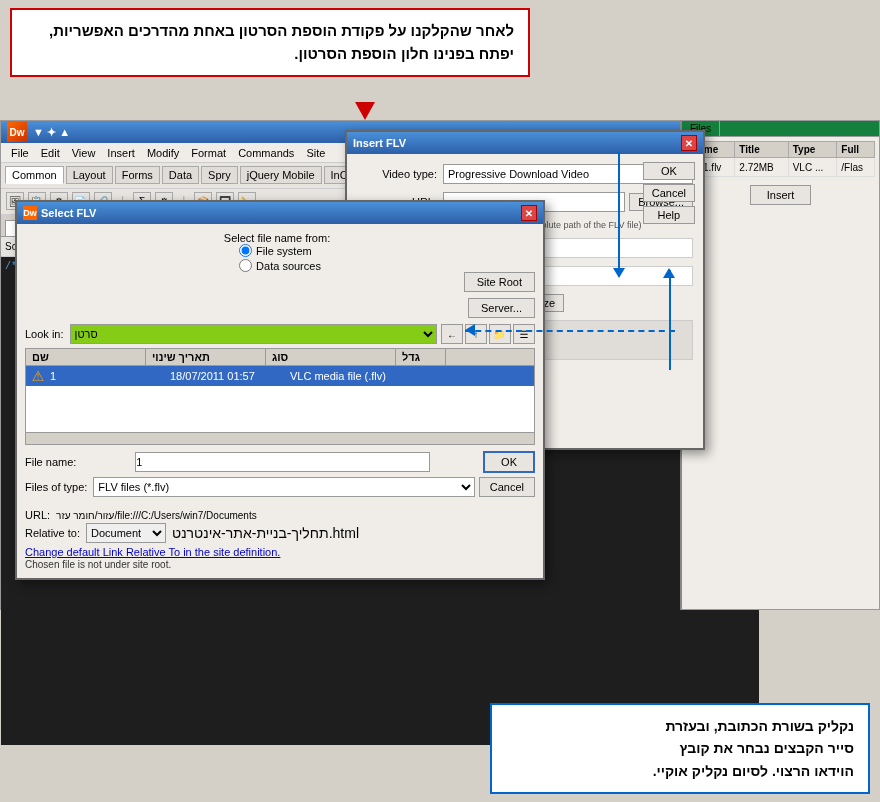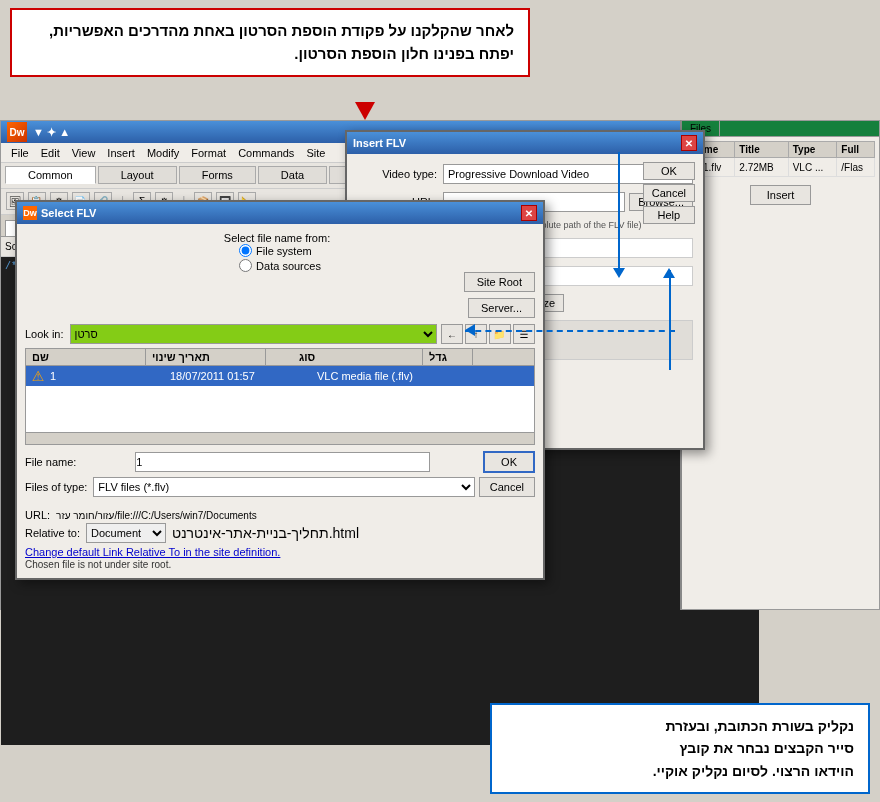--- a/index.html
+++ b/index.html
@@ -101,21 +101,21 @@
 
     .dw-toolbar-row2 {
       height: 26px;
       display: flex;
       align-items: center;
       padding: 2px 4px;
       gap: 2px;
     }
 
     .tab-btn {
-      padding: 2px 22px;
+      padding: 2px 6px;
       font-size: 11px;
       border: 1px solid #aaa;
       background: #e0ddd8;
       cursor: pointer;
       margin-right: 2px;
     }
 
     .tab-btn.active {
       background: white;
       border-bottom: 1px solid white;
@@ -403,21 +403,21 @@
       width: 16px;
       height: 16px;
       margin-right: 4px;
       display: inline-flex;
       align-items: center;
       justify-content: center;
     }
 
     .file-name-col { width: 120px; }
     .file-date-col { width: 120px; }
-    .file-type-col { width: 130px; margin-left: 27px; }
+    .file-type-col { width: 130px; }
     .file-size-col { width: 50px; }
 
     
     .select-bottom {
       margin-top: 6px;
     }
 
     .filename-row {
       display: flex;
       align-items: center;

